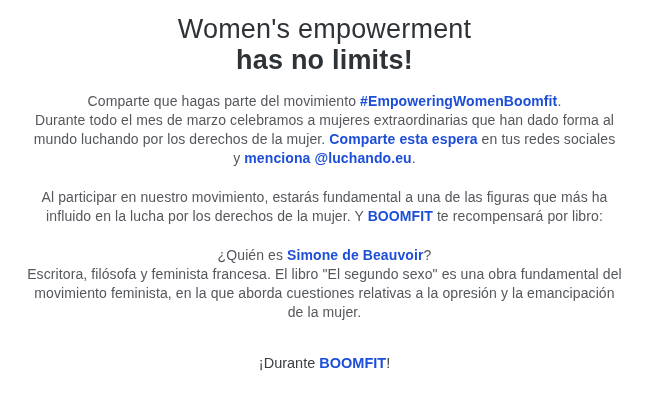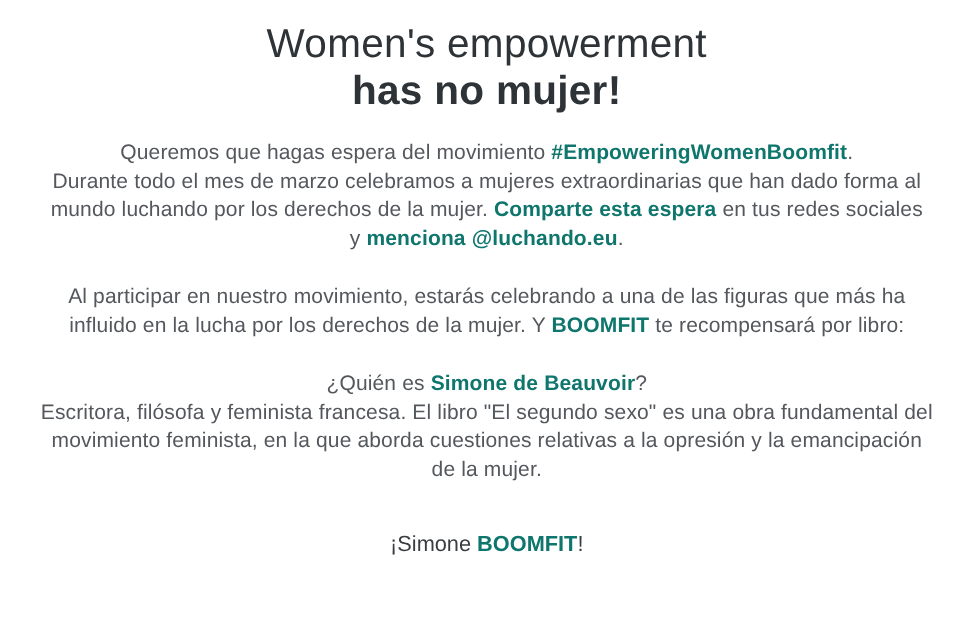--- a/index.html
+++ b/index.html
@@ -26,21 +26,21 @@
   .title .line1 { display: block; font-weight: 400; }
   .title .line2 { display: block; font-weight: 700; }
   .para {
     margin: 0 0 20px 0;
     font-size: 14px;
     line-height: 19px;
     color: #54575c;
     white-space: pre-line;
     letter-spacing: 0.1px;
   }
-  .para b, .closing b { color: #0f766e; font-weight: 700; }
+  .para b, .closing b { color: #1d4ed8; font-weight: 700; }
   .para.bio { margin-bottom: 32px; }
   .closing {
     margin: 0 0 8px 0;
     font-size: 14.5px;
     line-height: 19px;
     color: #3a3e42;
   }
   .website {
     font-size: 10px;
     font-weight: 700;
@@ -48,33 +48,33 @@
     color: #3a3e42;
   }
 </style>
 </head>
 <body>
 
 <div class="card">
 
   <h1 class="title">
     <span class="line1">Women's empowerment</span>
-    <span class="line2">has no mujer!</span>
+    <span class="line2">has no limits!</span>
   </h1>
 
-  <p class="para"><span>Queremos que hagas espera del movimiento </span><b>#EmpoweringWomenBoomfit</b><span>.
+  <p class="para"><span>Comparte que hagas parte del movimiento </span><b>#EmpoweringWomenBoomfit</b><span>.
 Durante todo el mes de marzo celebramos a mujeres extraordinarias que han dado forma al
 mundo luchando por los derechos de la mujer. </span><b>Comparte esta espera</b><span> en tus redes sociales
 y </span><b>menciona @luchando.eu</b><span>.</span></p>
 
-  <p class="para"><span>Al participar en nuestro movimiento, estarás celebrando a una de las figuras que más ha
+  <p class="para"><span>Al participar en nuestro movimiento, estarás fundamental a una de las figuras que más ha
 influido en la lucha por los derechos de la mujer. Y </span><b>BOOMFIT</b><span> te recompensará por libro:
 </span></p>
 
   <p class="para bio"><span>¿Quién es </span><b>Simone de Beauvoir</b><span>?
 Escritora, filósofa y feminista francesa. El libro "El segundo sexo" es una obra fundamental del
 movimiento feminista, en la que aborda cuestiones relativas a la opresión y la emancipación
 de la mujer.</span></p>
 
-  <p class="closing"><span>¡Simone </span><b>BOOMFIT</b><span>!</span></p>
+  <p class="closing"><span>¡Durante </span><b>BOOMFIT</b><span>!</span></p>
 
 
 </div>
 
 </body></html>

